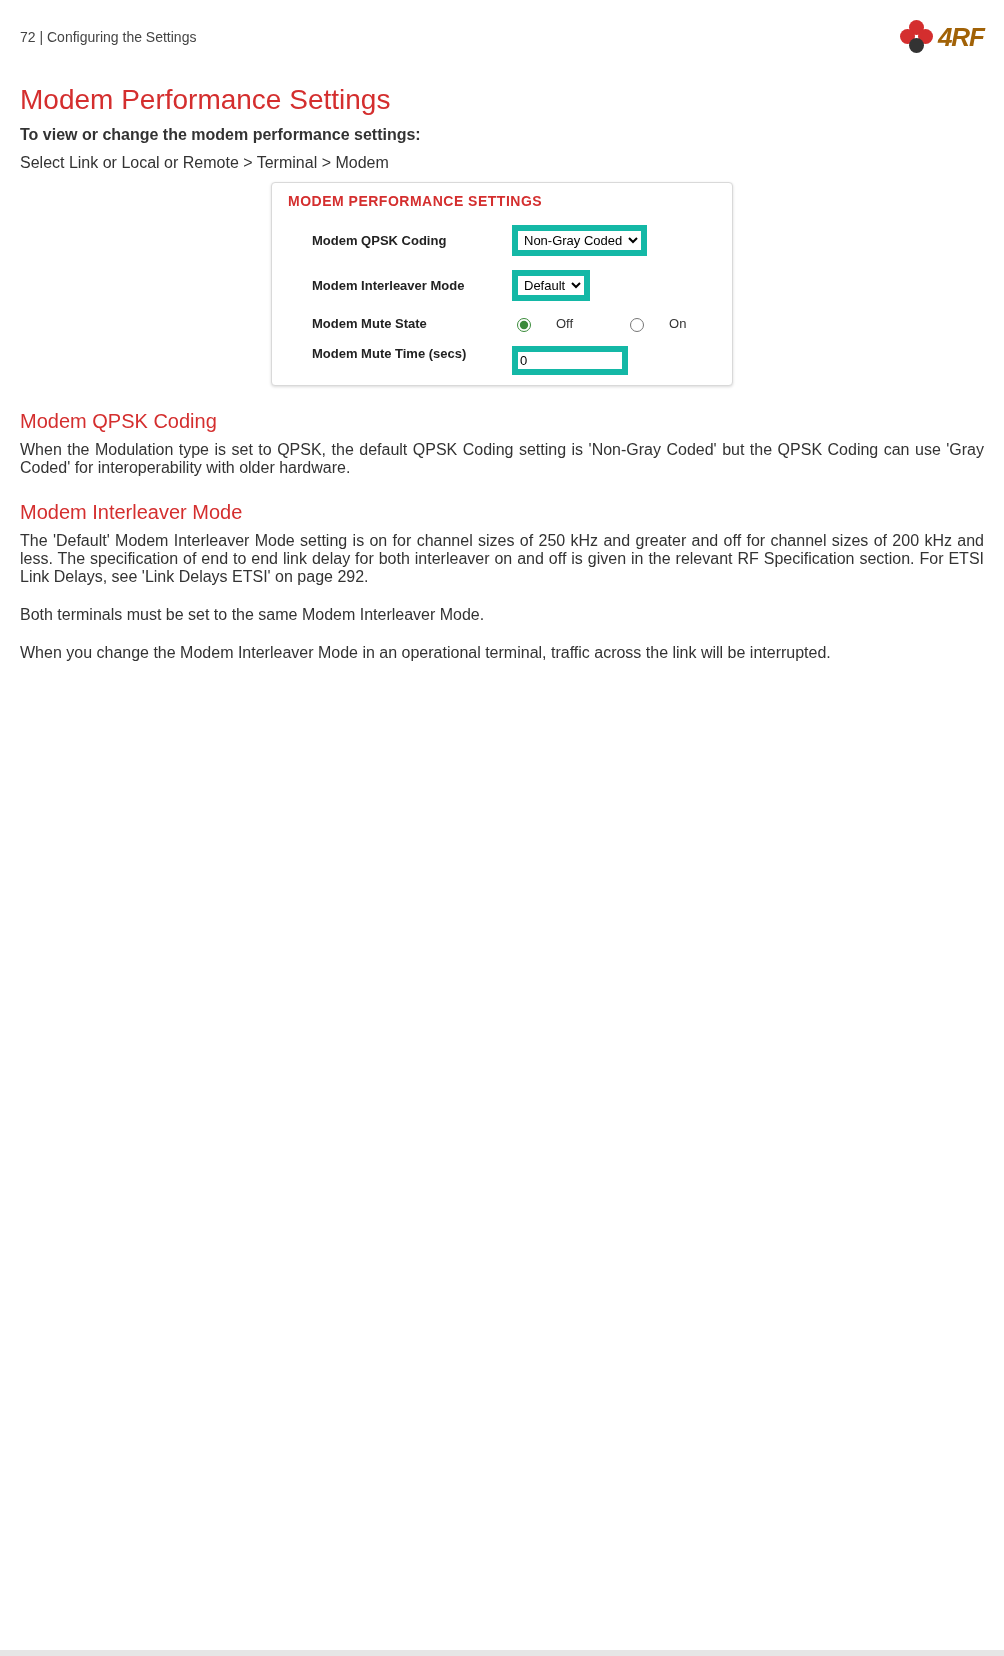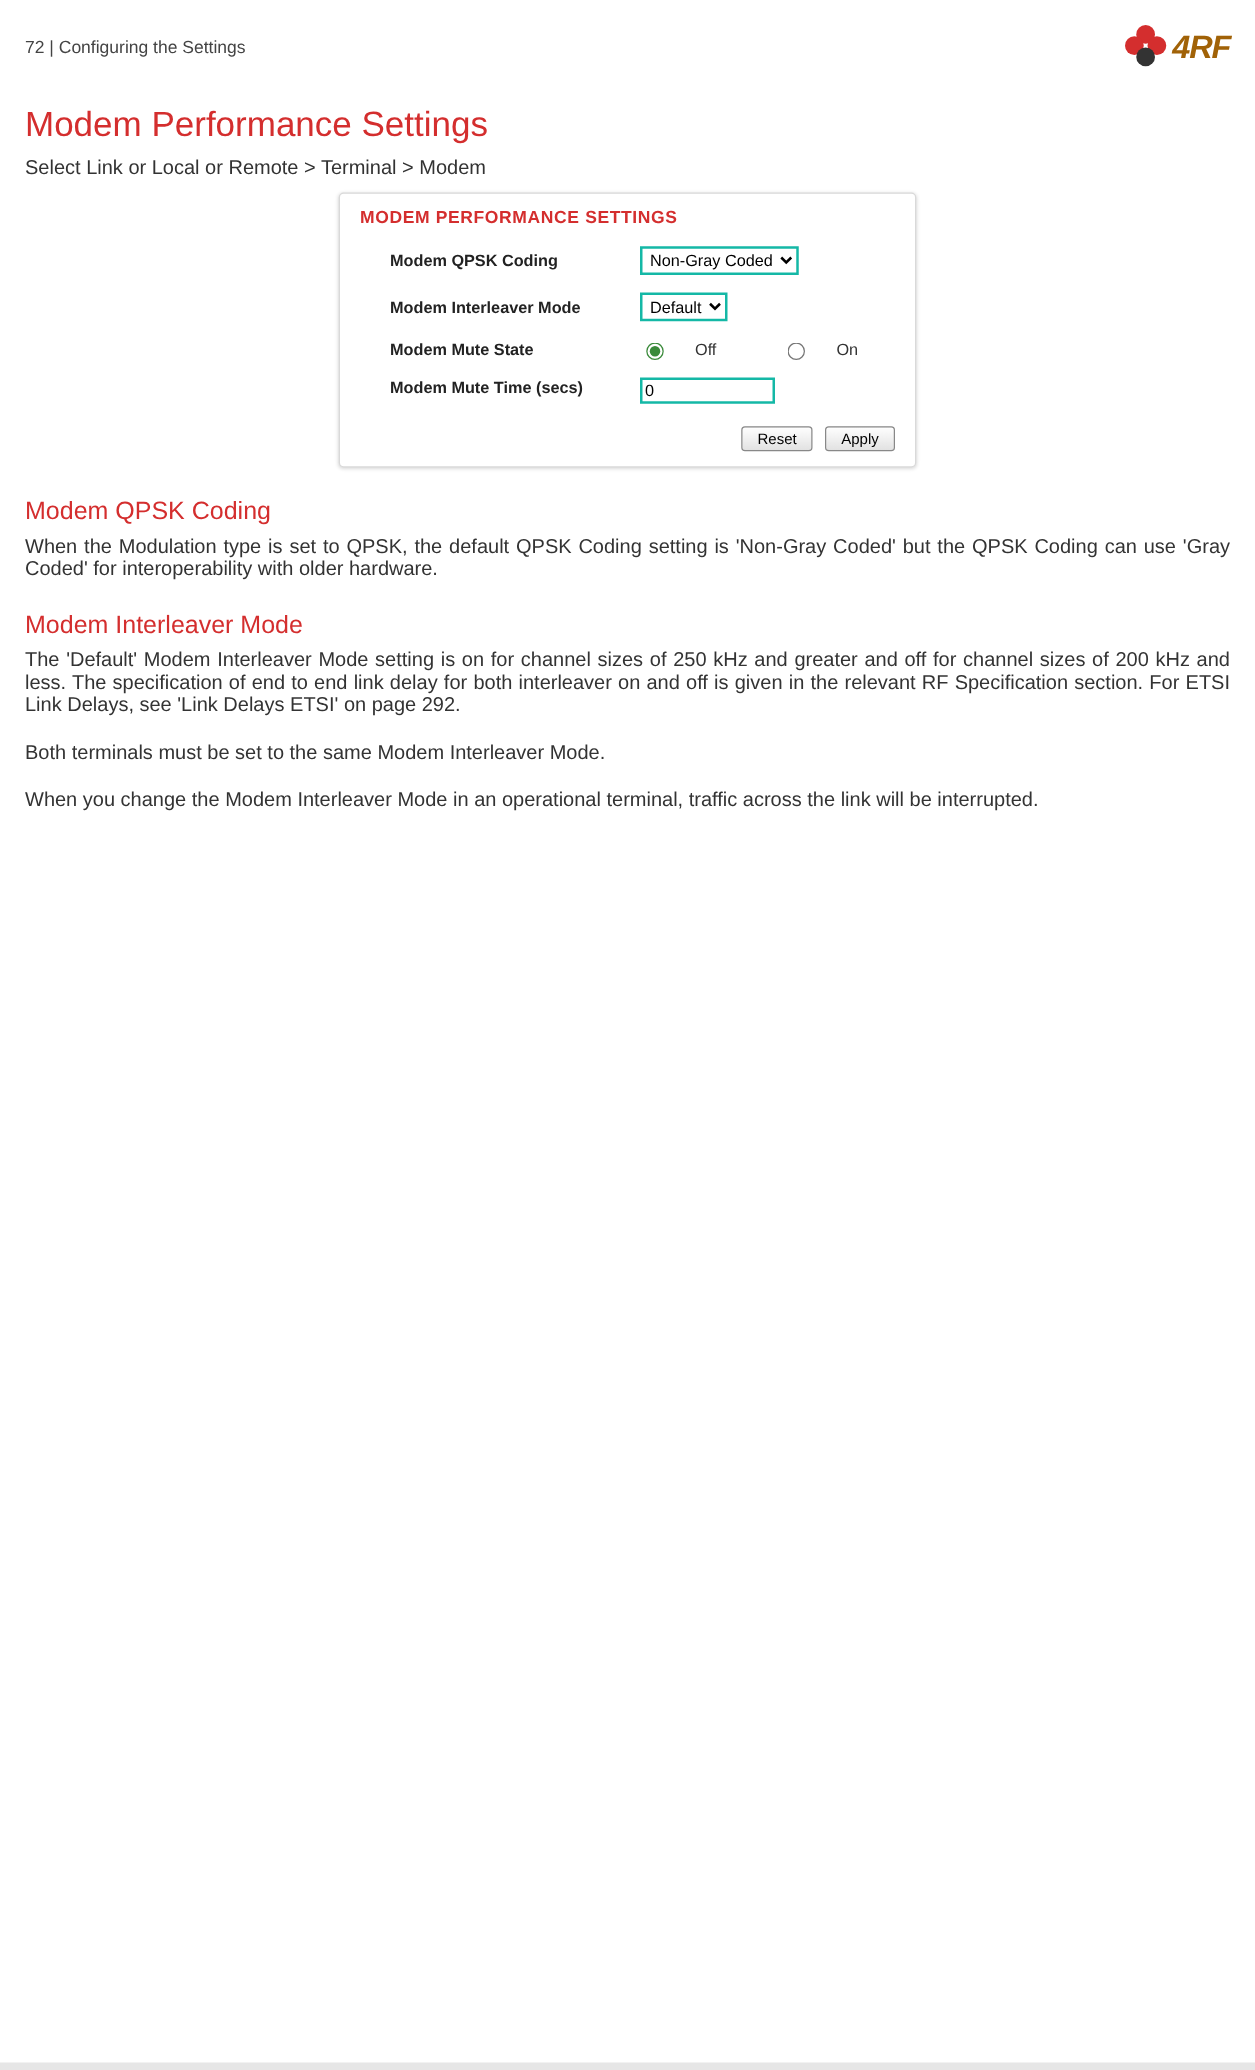--- a/index.html
+++ b/index.html
@@ -98,21 +98,21 @@
   }
   .panel-label {
     flex: 0 0 200px;
     font-weight: bold;
     color: #222;
     font-size: 13px;
   }
   .panel-control select, .panel-control input[type=text] {
     font-family: Arial, sans-serif;
     font-size: 13px;
-    border: 2px solid #14b8a6;
+    border: 6px solid #14b8a6;
     background:#fff;
     padding:1px 2px;
   }
   .panel-control input[type=text] {
     width: 100px;
   }
   .radio-group {
     display:flex;
     align-items:center;
     gap:22px;
@@ -168,20 +168,21 @@
         <span class="lc1"></span>
           <span class="lc2"></span>
           <span class="lc3"></span>
           <span class="lc4"></span>
       </div>
       <span class="logo-text">4RF</span>
     </div>
   </div>
 
   <h1 class="title">Modem Performance Settings</h1>
+  <div class="bold-line">To view or change the modem performance settings:</div>
   <div class="body-text" style="margin-bottom:10px;">Select Link or Local or Remote &gt; Terminal &gt; Modem</div>
 
   <div class="panel-wrap">
     <div class="panel">
       <div class="panel-header">MODEM PERFORMANCE SETTINGS</div>
 
       <div class="panel-row">
         <div class="panel-label">Modem QPSK Coding</div>
         <div class="panel-control">
           <select>
@@ -210,24 +211,20 @@
         </div>
       </div>
 
       <div class="panel-row" style="align-items:flex-start;">
         <div class="panel-label" style="line-height:1.3;">Modem Mute Time (secs)</div>
         <div class="panel-control">
           <input type="text" value="0" style="">
         </div>
       </div>
 
-      <div class="panel-buttons">
-        <button>Reset</button>
-        <button>Apply</button>
-      </div>
     </div>
   </div>
 
   <h2 class="sub">Modem QPSK Coding</h2>
   <div class="body-text">When the Modulation type is set to QPSK, the default QPSK Coding setting is 'Non-Gray Coded' but the QPSK Coding can use 'Gray Coded' for interoperability with older hardware.</div>
 
   <h2 class="sub">Modem Interleaver Mode</h2>
   <div class="body-text">The 'Default' Modem Interleaver Mode setting is on for channel sizes of 250 kHz and greater and off for channel sizes of 200 kHz and less. The specification of end to end link delay for both interleaver on and off is given in the relevant RF Specification section. For ETSI Link Delays, see 'Link Delays ETSI' on page 292.</div>
   <div class="body-text">Both terminals must be set to the same Modem Interleaver Mode.</div>
   <div class="body-text">When you change the Modem Interleaver Mode in an operational terminal, traffic across the link will be interrupted.</div>

